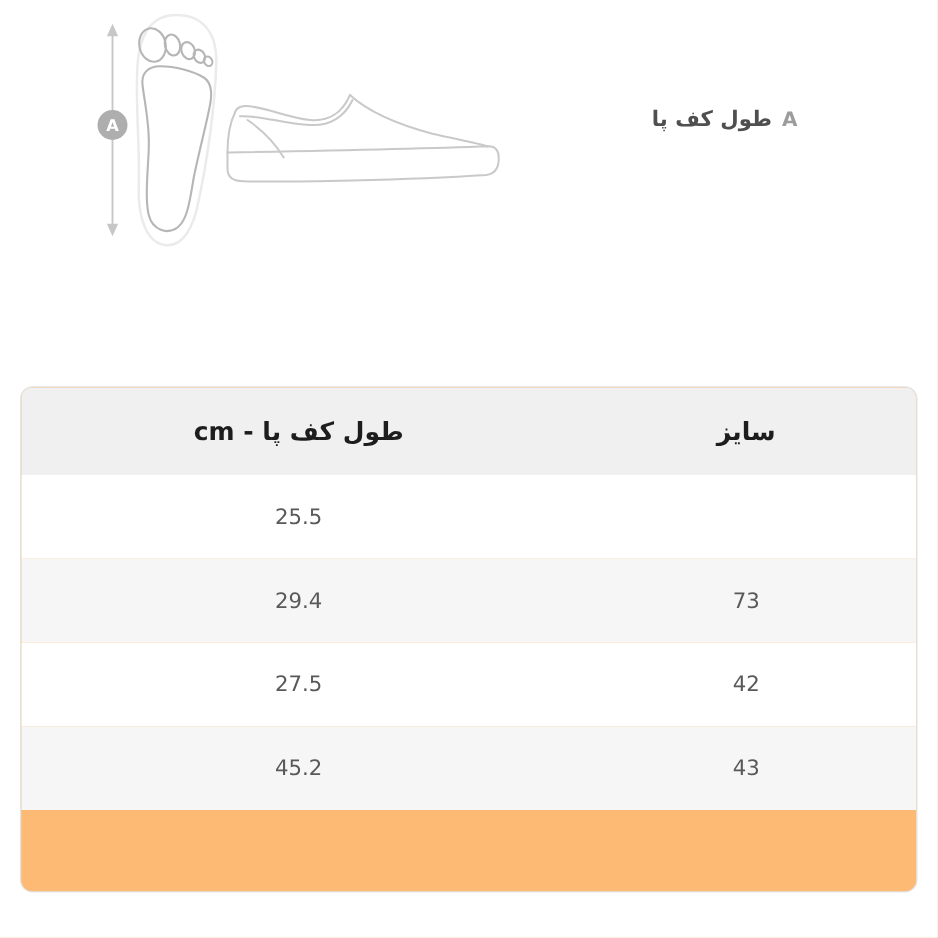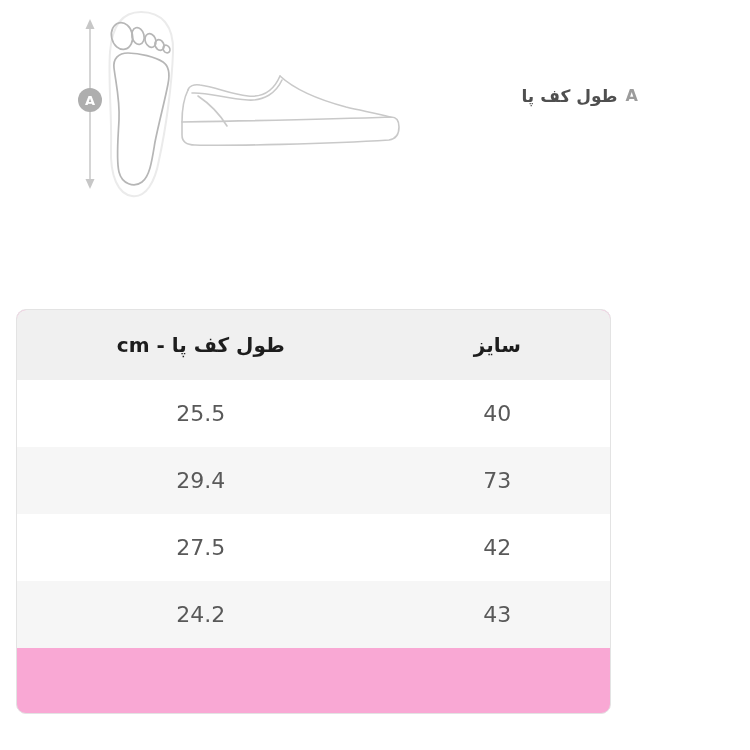--- a/index.html
+++ b/index.html
@@ -16,32 +16,32 @@
   }
   .diagram-label .marker-letter{
     font-size:16px;font-weight:600;color:#9c9c9c;line-height:1;
   }
   .diagram-label .label-text{
     font-size:17px;font-weight:700;color:#4f4f4f;line-height:1;
   }
 
   
   .size-card{
-    position:absolute;left:16px;top:309px;width:595px;height:405px;
+    position:absolute;left:16px;top:309px;width:718px;height:405px;
     box-sizing:border-box;border:1px solid #e3e3e3;border-radius:10px;
-    overflow:hidden;background:#f9a8d4;
+    overflow:hidden;background:#fdba74;
   }
   .thead,.trow{
     display:grid;grid-template-columns:62% 38%;align-items:center;
   }
   .thead{
     height:70px;background:#f0f0f0;
     font-size:20px;font-weight:700;color:#1d1d1d;
   }
-  .trow{height:67px;background:#ffffff;font-size:22px;color:#595959;}
+  .trow{height:67px;background:#ffffff;font-size:17px;color:#595959;}
   .trow.alt{background:#f6f6f6;}
   .cell{text-align:center;}
   .cell.rtl{direction:rtl;}
 </style>
 </head>
 <body>
 
 <div class="screen">
 
   <svg class="illustration" viewBox="0 0 404 212">
@@ -84,34 +84,33 @@
   </div>
 
   <div class="size-card">
     <div class="thead">
       <div class="cell rtl">طول کف پا - cm</div>
       <div class="cell">سایز</div>
     </div>
     <div id="table-body">
   <div class="trow">
     <div class="cell length">25.5</div>
-    <div class="cell size">40</div>
   </div>
 
   <div class="trow alt">
     <div class="cell length">29.4</div>
     <div class="cell size">73</div>
   </div>
 
   <div class="trow">
     <div class="cell length">27.5</div>
     <div class="cell size">42</div>
   </div>
 
   <div class="trow alt">
-    <div class="cell length">24.2</div>
+    <div class="cell length">45.2</div>
     <div class="cell size">43</div>
   </div>
 
 </div>
   </div>
 
 </div>
 
 </body></html>

